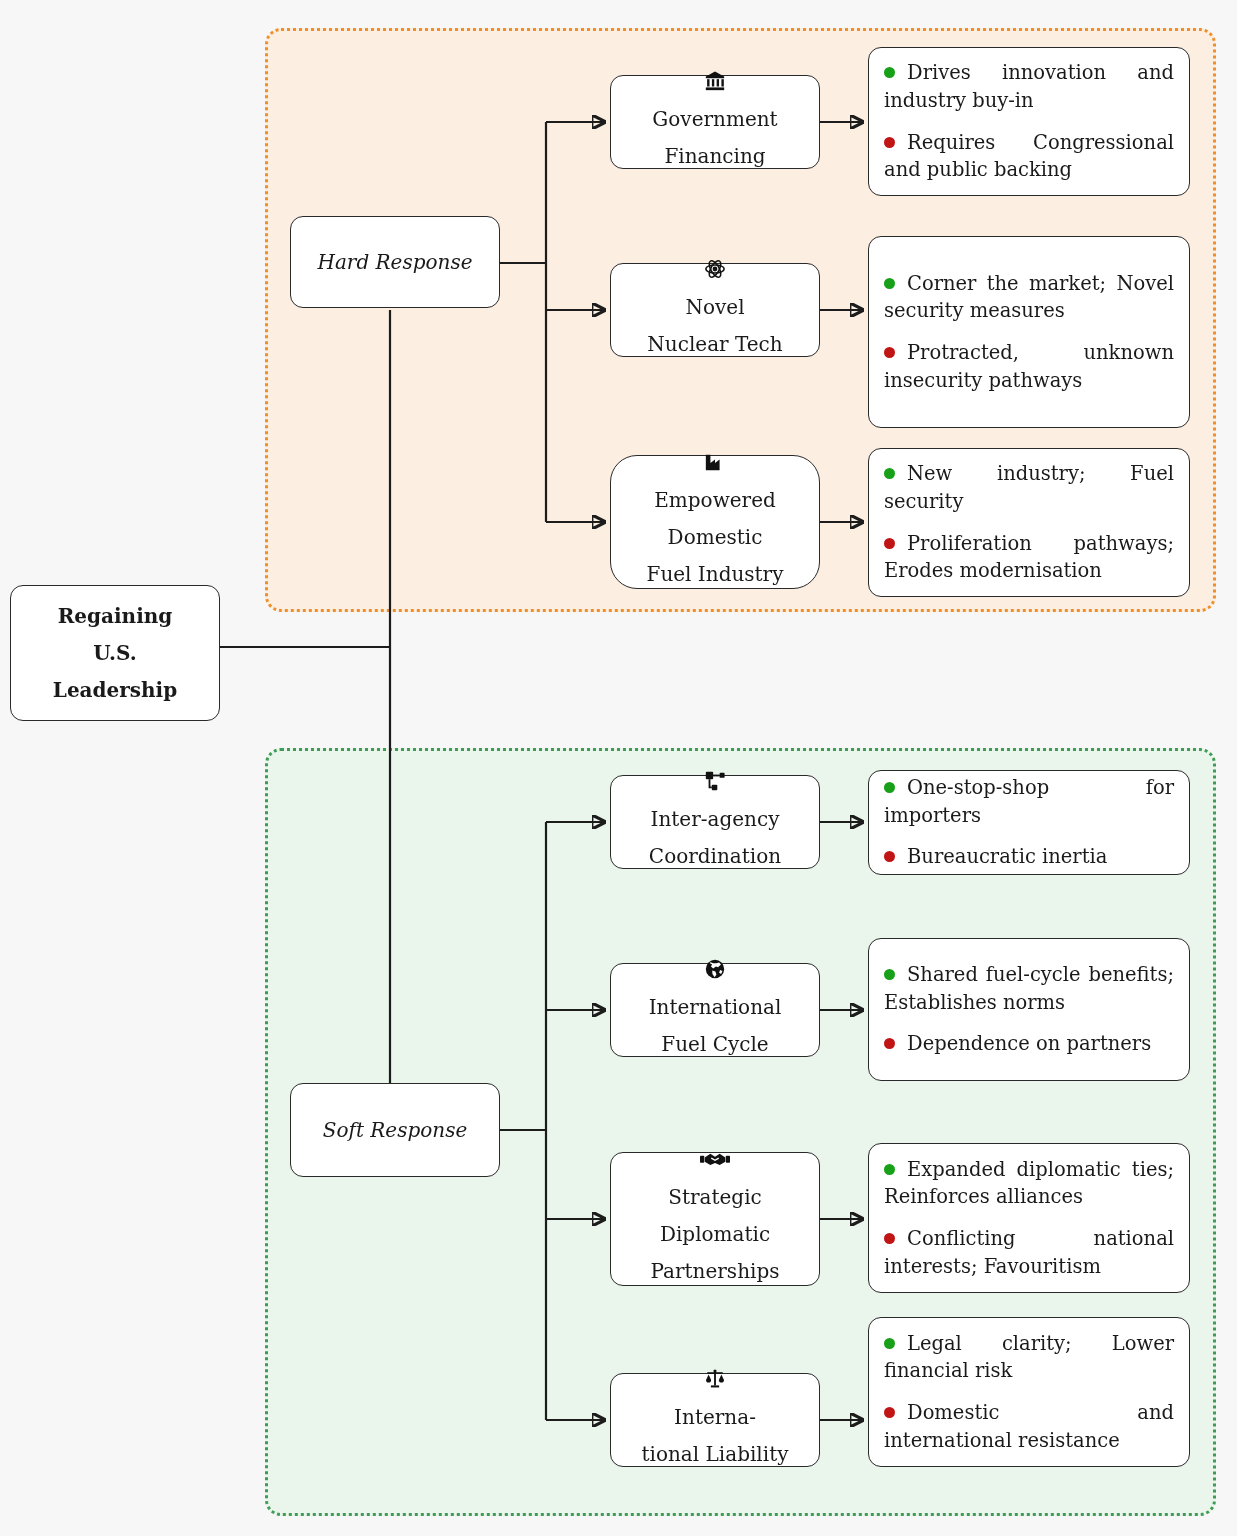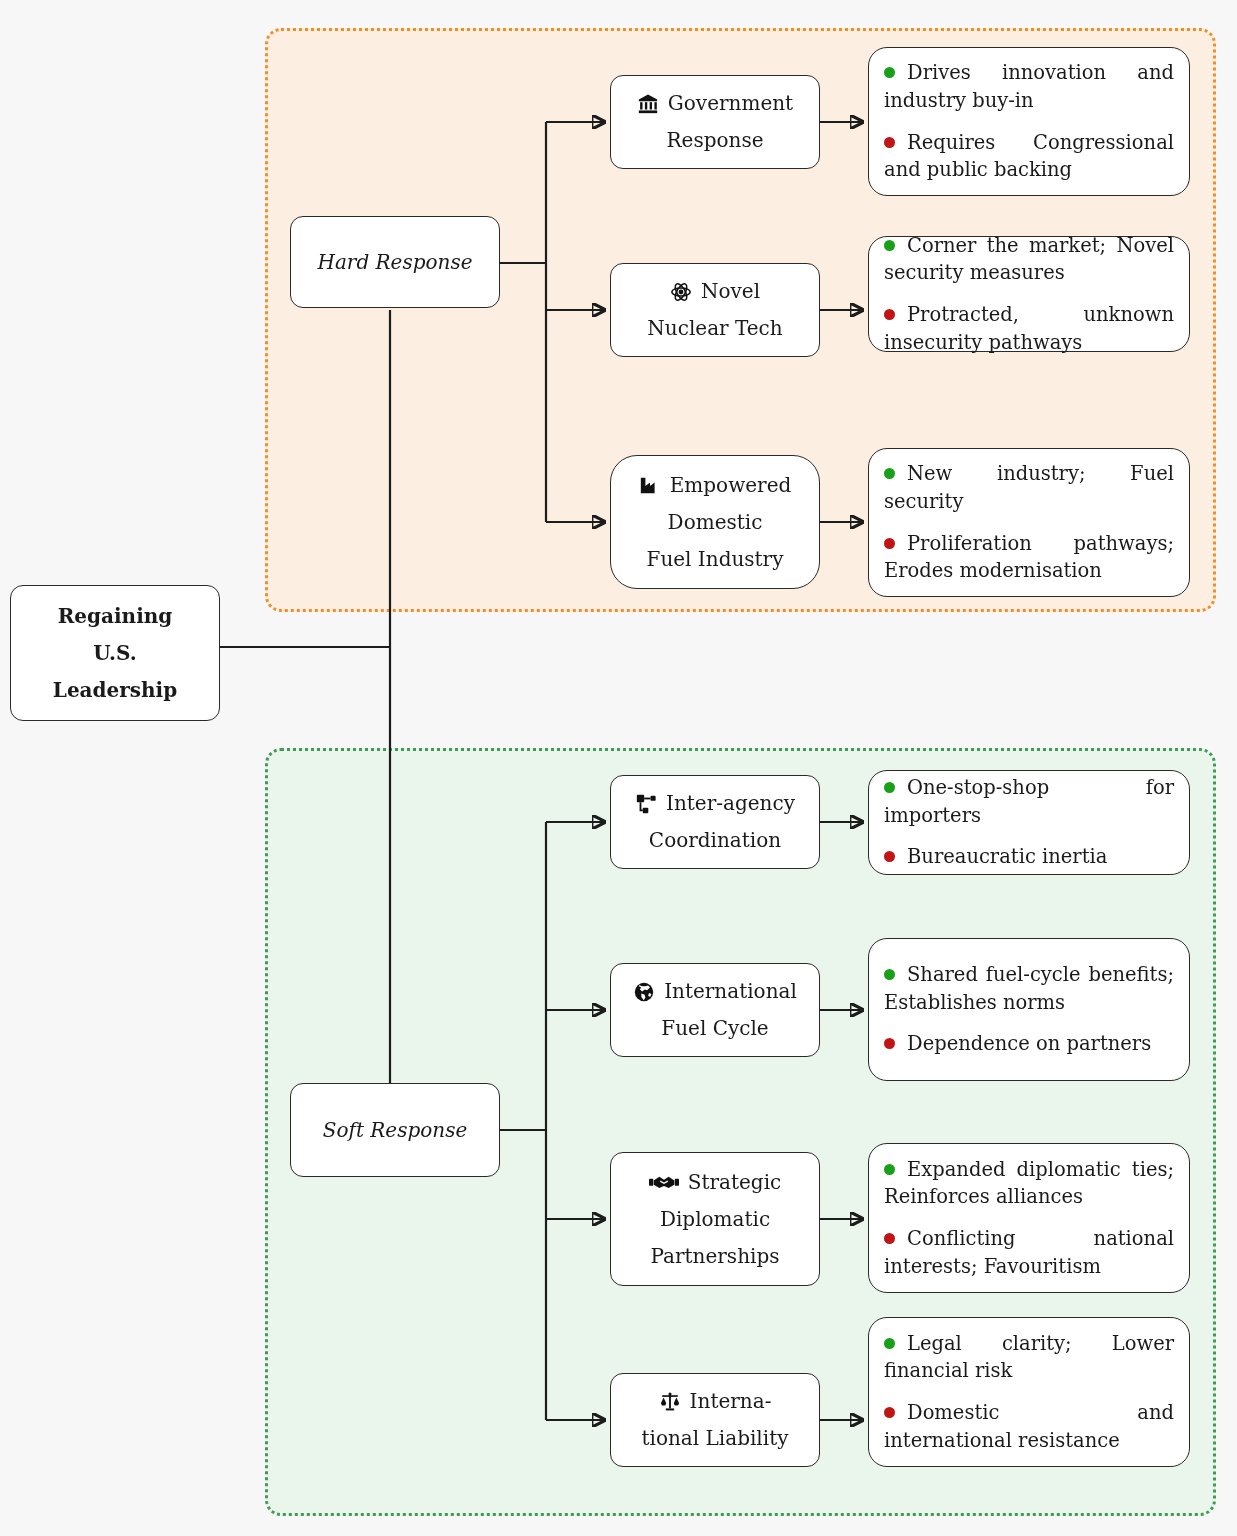--- a/index.html
+++ b/index.html
@@ -14,29 +14,29 @@
   .group.hard { left:265px; top:28px; width:945px; height:578px;
     background:#fcefe2; border:3px dotted #ef8f2a; }
   .group.soft { left:265px; top:748px; width:945px; height:762px;
     background:#eaf6eb; border:3px dotted #3f9b55; }
   .node {
     position:absolute; background:#ffffff; border:1.7px solid #2a2a2a;
     border-radius:13px; display:flex; flex-direction:column;
     align-items:center; justify-content:center; text-align:center;
     box-sizing:border-box;
   }
-  .node .line { font-size:20px; line-height:1.85; white-space:nowrap; }
+  .node .line { font-size:20px; line-height:1.85; white-space:nowrap;flex-direction:column; }
   .node .line.first { display:flex; align-items:center; justify-content:center; gap:9px; }
   .node.root { font-weight:bold; font-size:22px; line-height:1.8; }
   .node.branch { font-style:italic; font-size:22px; }
   .icon { display:inline-flex; width:22px; height:22px; flex:0 0 auto; }
   .icon svg { width:100%; height:100%; }
   .bullets {
     position:absolute; background:#ffffff; border:1.7px solid #2a2a2a;
-    border-radius:19px; display:flex; flex-direction:column;
+    border-radius:13px; display:flex; flex-direction:column;
     justify-content:center; box-sizing:border-box; padding:8px 15px;
   }
   .item { margin:7px 0; font-size:19.5px; line-height:1.42; text-align:justify; }
   .dot {
     display:inline-block; width:11px; height:11px; border-radius:50%;
     margin-right:12px; transform:translateY(-1px);
   }
   .dot.pro { background:#18a018; }
   .dot.con { background:#c11414; }
   svg.connectors { position:absolute; left:0; top:0; pointer-events:none; }
@@ -98,21 +98,21 @@
             <path d="M12 1.5 22 7v2H2V7l10-5.5z"></path>
             <rect x="3.4" y="10" width="2.6" height="8"></rect>
             <rect x="8.6" y="10" width="2.6" height="8"></rect>
             <rect x="13.8" y="10" width="2.6" height="8"></rect>
             <rect x="19" y="10" width="2.6" height="8"></rect>
             <path d="M2 19h20v3H2z"></path>
           </svg>
       </span>
       <span>Government</span>
     </div>
-    <div class="line">Response</div>
+    <div class="line">Financing</div>
   </div>
 
   <div class="node" style="left:610px; top:263px; width:210px; height:94px;">
     <div class="line first">
       <span class="icon">
         <svg viewBox="0 0 24 24">
             <circle cx="12" cy="12" r="2.6" fill="#111"></circle>
             <g fill="none" stroke="#111" stroke-width="1.7">
               <ellipse cx="12" cy="12" rx="10" ry="4.4"></ellipse>
               <ellipse cx="12" cy="12" rx="10" ry="4.4" transform="rotate(60 12 12)"></ellipse>
@@ -136,21 +136,21 @@
     </div>
     <div class="line">Domestic</div>
     <div class="line">Fuel Industry</div>
   </div>
 
   <div class="bullets" style="left:868px; top:47px; width:322px; height:149px;">
     <p class="item"><span class="dot pro"></span><span>Drives innovation and industry buy-in</span></p>
     <p class="item"><span class="dot con"></span><span>Requires Congressional and public backing</span></p>
   </div>
 
-  <div class="bullets" style="left:868px; top:236px; width:322px; height:116px;">
+  <div class="bullets" style="left:868px; top:236px; width:322px; height:192px;">
     <p class="item"><span class="dot pro"></span><span>Corner the market; Novel security measures</span></p>
     <p class="item"><span class="dot con"></span><span>Protracted, unknown insecurity pathways</span></p>
   </div>
 
   <div class="bullets" style="left:868px; top:448px; width:322px; height:149px;">
     <p class="item"><span class="dot pro"></span><span>New industry; Fuel security</span></p>
     <p class="item"><span class="dot con"></span><span>Proliferation pathways; Erodes modernisation</span></p>
   </div>
 
   <div class="node" style="left:610px; top:775px; width:210px; height:94px;">

